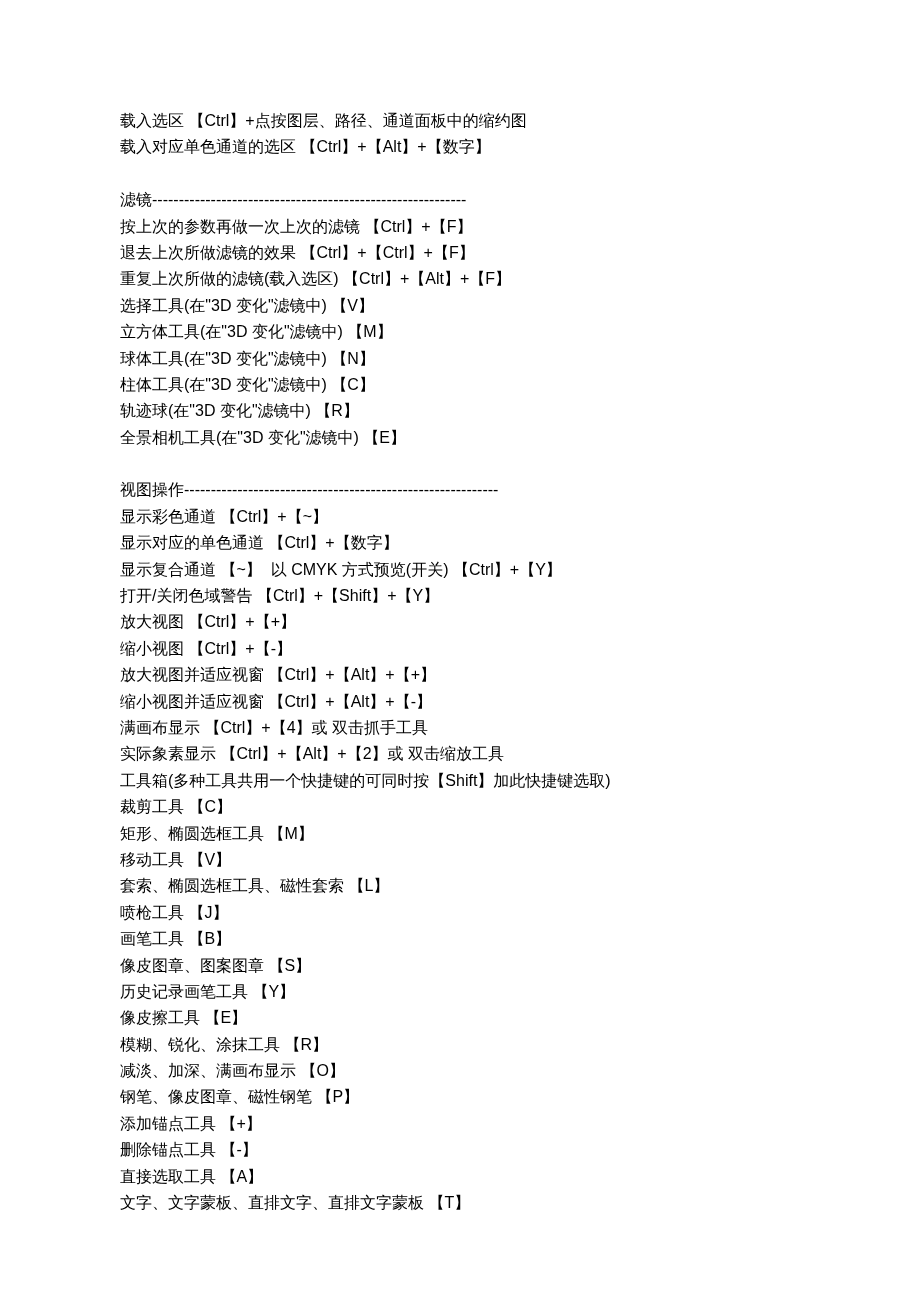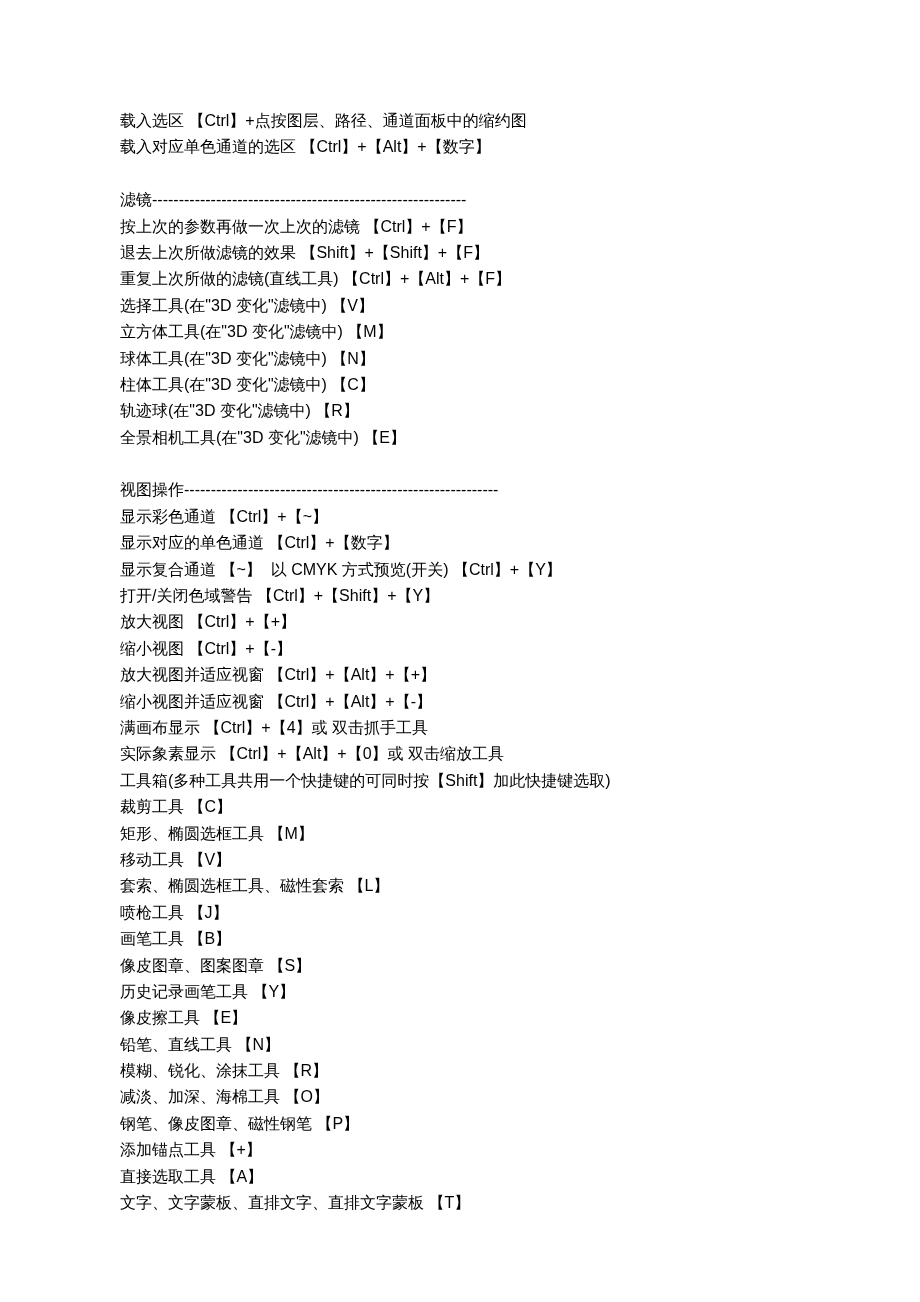--- a/index.html
+++ b/index.html
@@ -25,50 +25,50 @@
 </style>
 </head>
 <body>
 
 <div class="page" id="page-container">
     <div class="line">载入选区 【Ctrl】+点按图层、路径、通道面板中的缩约图</div>
     <div class="line">载入对应单色通道的选区 【Ctrl】+【Alt】+【数字】</div>
     <div class="blank"></div>
     <div class="line">滤镜-----------------------------------------------------------</div>
     <div class="line">按上次的参数再做一次上次的滤镜 【Ctrl】+【F】</div>
-    <div class="line">退去上次所做滤镜的效果 【Shift】+【Shift】+【F】</div>
-    <div class="line">重复上次所做的滤镜(直线工具) 【Ctrl】+【Alt】+【F】</div>
+    <div class="line">退去上次所做滤镜的效果 【Ctrl】+【Ctrl】+【F】</div>
+    <div class="line">重复上次所做的滤镜(载入选区) 【Ctrl】+【Alt】+【F】</div>
     <div class="line">选择工具(在"3D 变化"滤镜中) 【V】</div>
     <div class="line">立方体工具(在"3D 变化"滤镜中) 【M】</div>
     <div class="line">球体工具(在"3D 变化"滤镜中) 【N】</div>
     <div class="line">柱体工具(在"3D 变化"滤镜中) 【C】</div>
     <div class="line">轨迹球(在"3D 变化"滤镜中) 【R】</div>
     <div class="line">全景相机工具(在"3D 变化"滤镜中) 【E】</div>
     <div class="blank"></div>
     <div class="line">视图操作-----------------------------------------------------------</div>
     <div class="line">显示彩色通道 【Ctrl】+【~】</div>
     <div class="line">显示对应的单色通道 【Ctrl】+【数字】</div>
     <div class="line">显示复合通道 【~】  以 CMYK 方式预览(开关) 【Ctrl】+【Y】</div>
     <div class="line">打开/关闭色域警告 【Ctrl】+【Shift】+【Y】</div>
     <div class="line">放大视图 【Ctrl】+【+】</div>
     <div class="line">缩小视图 【Ctrl】+【-】</div>
     <div class="line">放大视图并适应视窗 【Ctrl】+【Alt】+【+】</div>
     <div class="line">缩小视图并适应视窗 【Ctrl】+【Alt】+【-】</div>
     <div class="line">满画布显示 【Ctrl】+【4】或 双击抓手工具</div>
-    <div class="line">实际象素显示 【Ctrl】+【Alt】+【0】或 双击缩放工具</div>
+    <div class="line">实际象素显示 【Ctrl】+【Alt】+【2】或 双击缩放工具</div>
     <div class="line">工具箱(多种工具共用一个快捷键的可同时按【Shift】加此快捷键选取)</div>
     <div class="line">裁剪工具 【C】</div>
     <div class="line">矩形、椭圆选框工具 【M】</div>
     <div class="line">移动工具 【V】</div>
     <div class="line">套索、椭圆选框工具、磁性套索 【L】</div>
     <div class="line">喷枪工具 【J】</div>
     <div class="line">画笔工具 【B】</div>
     <div class="line">像皮图章、图案图章 【S】</div>
     <div class="line">历史记录画笔工具 【Y】</div>
     <div class="line">像皮擦工具 【E】</div>
-    <div class="line">铅笔、直线工具 【N】</div>
     <div class="line">模糊、锐化、涂抹工具 【R】</div>
-    <div class="line">减淡、加深、海棉工具 【O】</div>
+    <div class="line">减淡、加深、满画布显示 【O】</div>
     <div class="line">钢笔、像皮图章、磁性钢笔 【P】</div>
     <div class="line">添加锚点工具 【+】</div>
+    <div class="line">删除锚点工具 【-】</div>
     <div class="line">直接选取工具 【A】</div>
     <div class="line">文字、文字蒙板、直排文字、直排文字蒙板 【T】</div>
   </div>
 
 </body></html>

